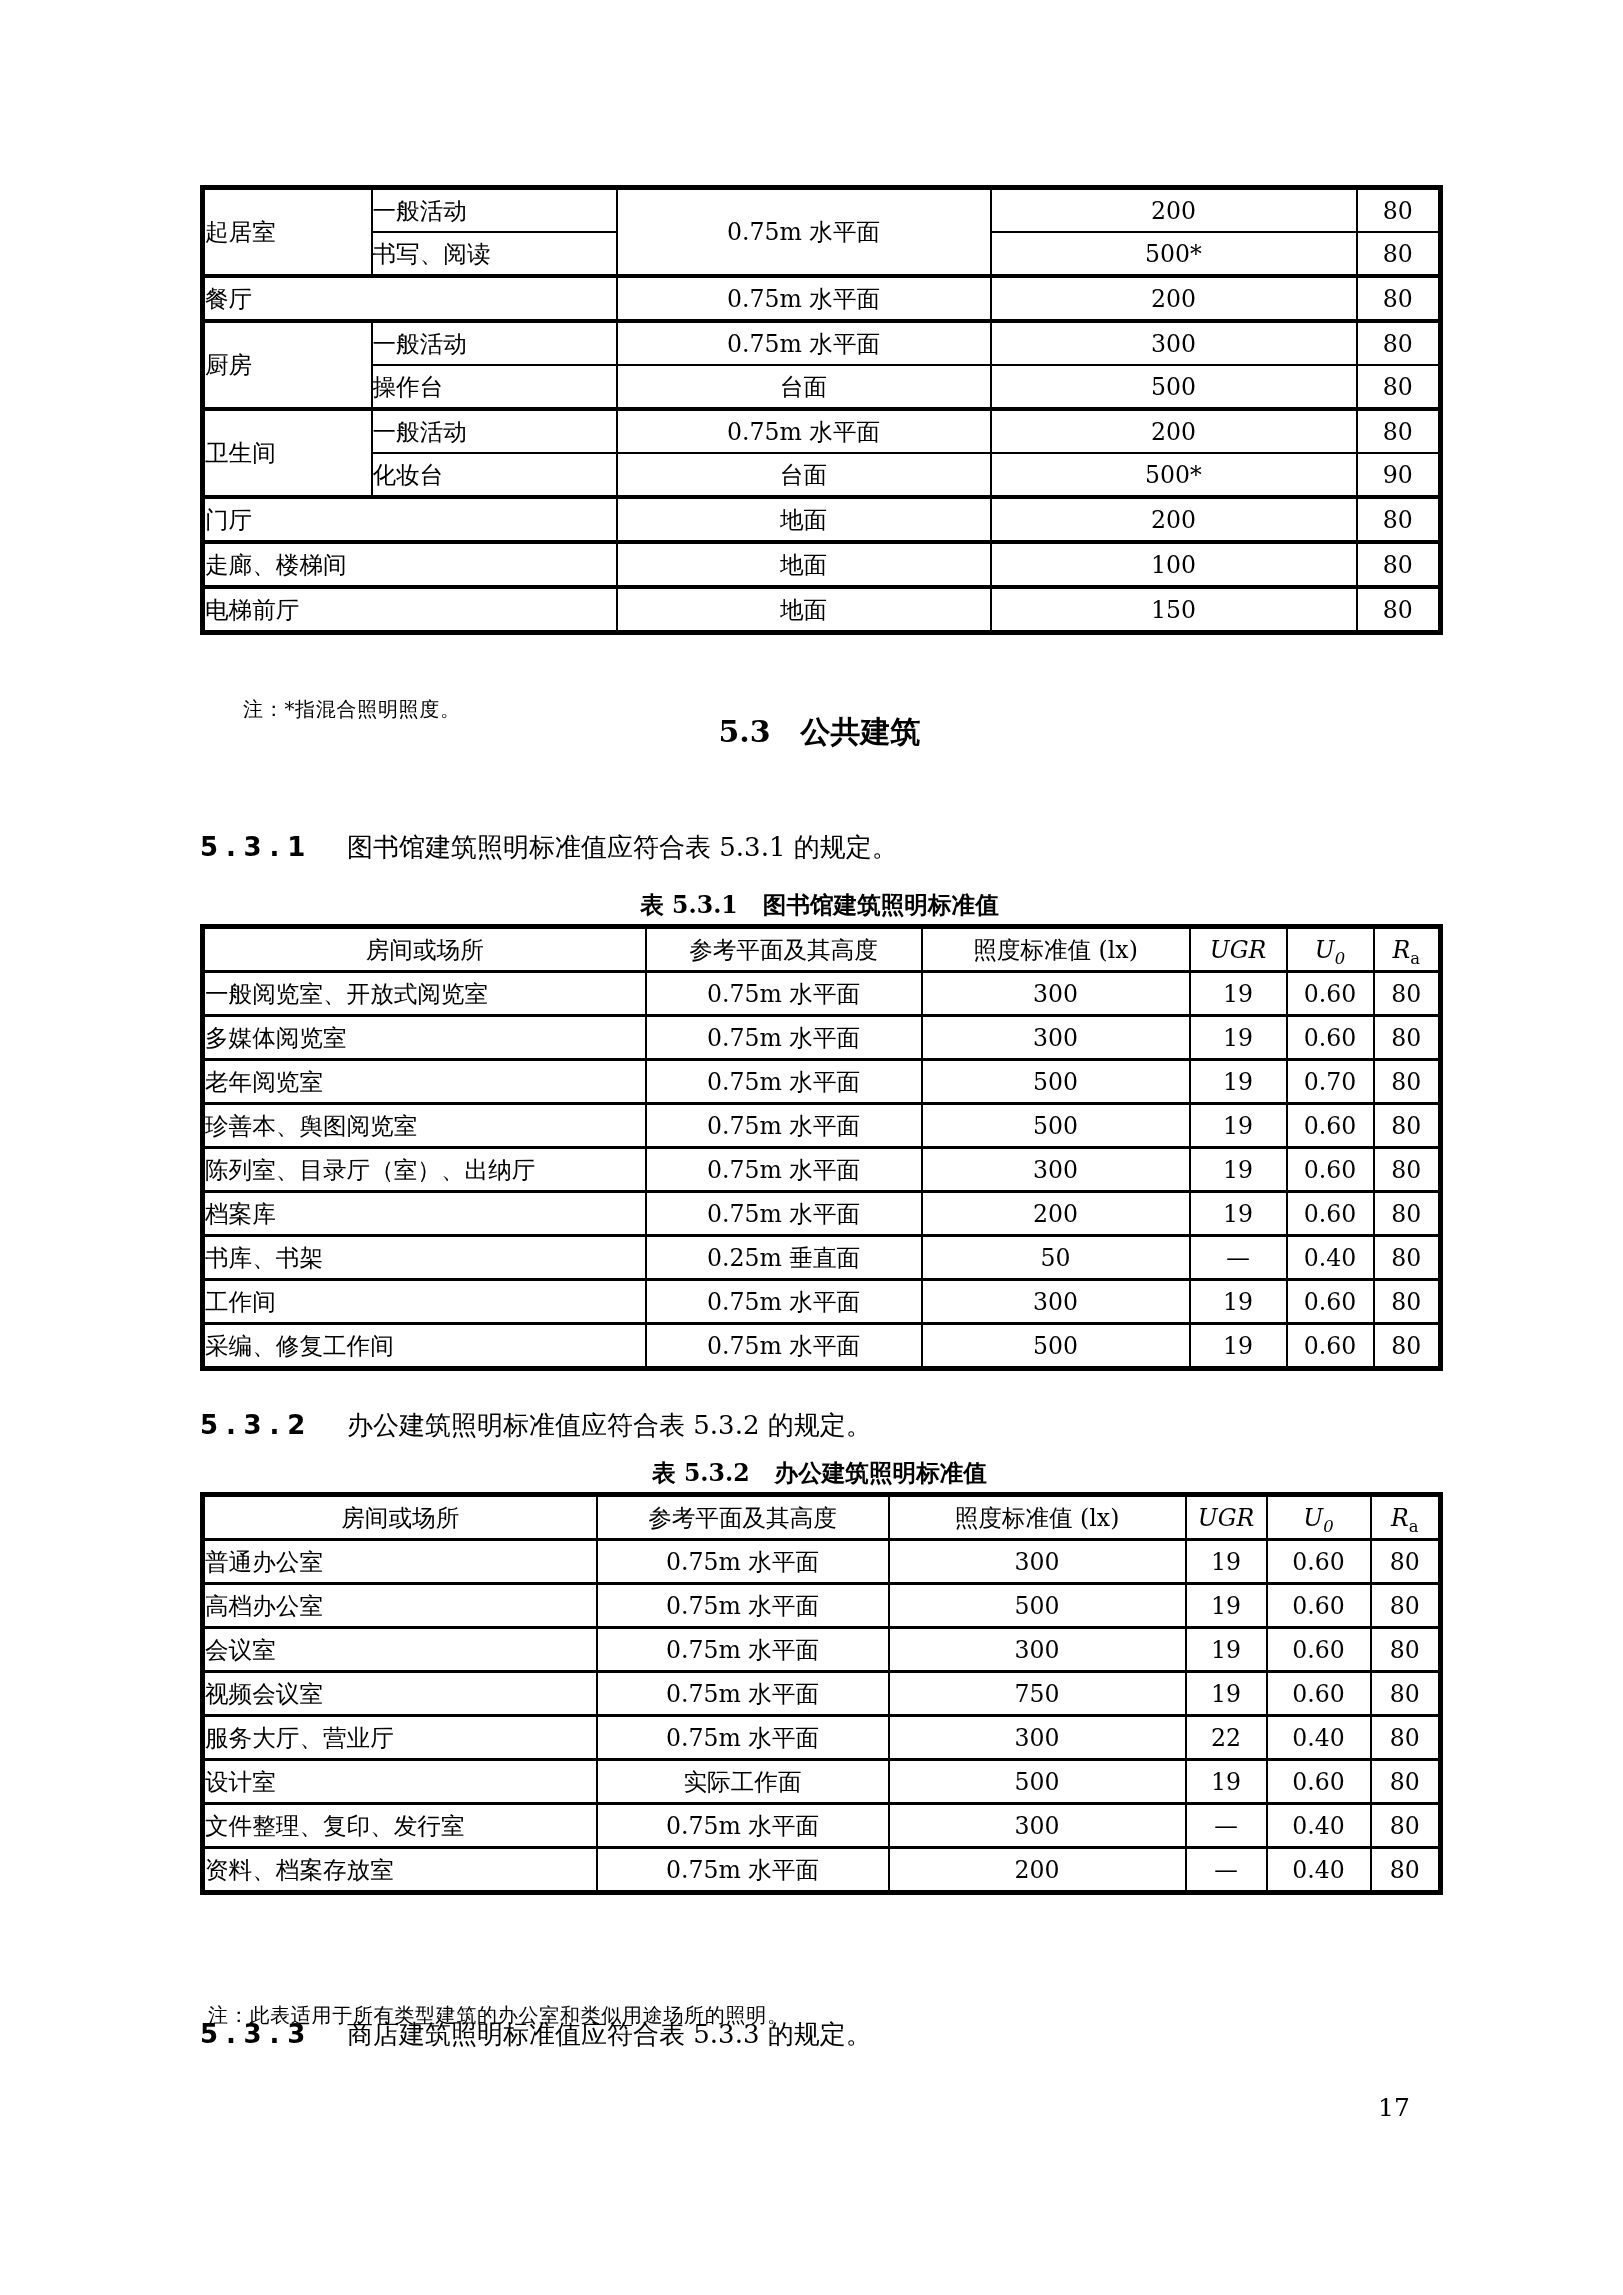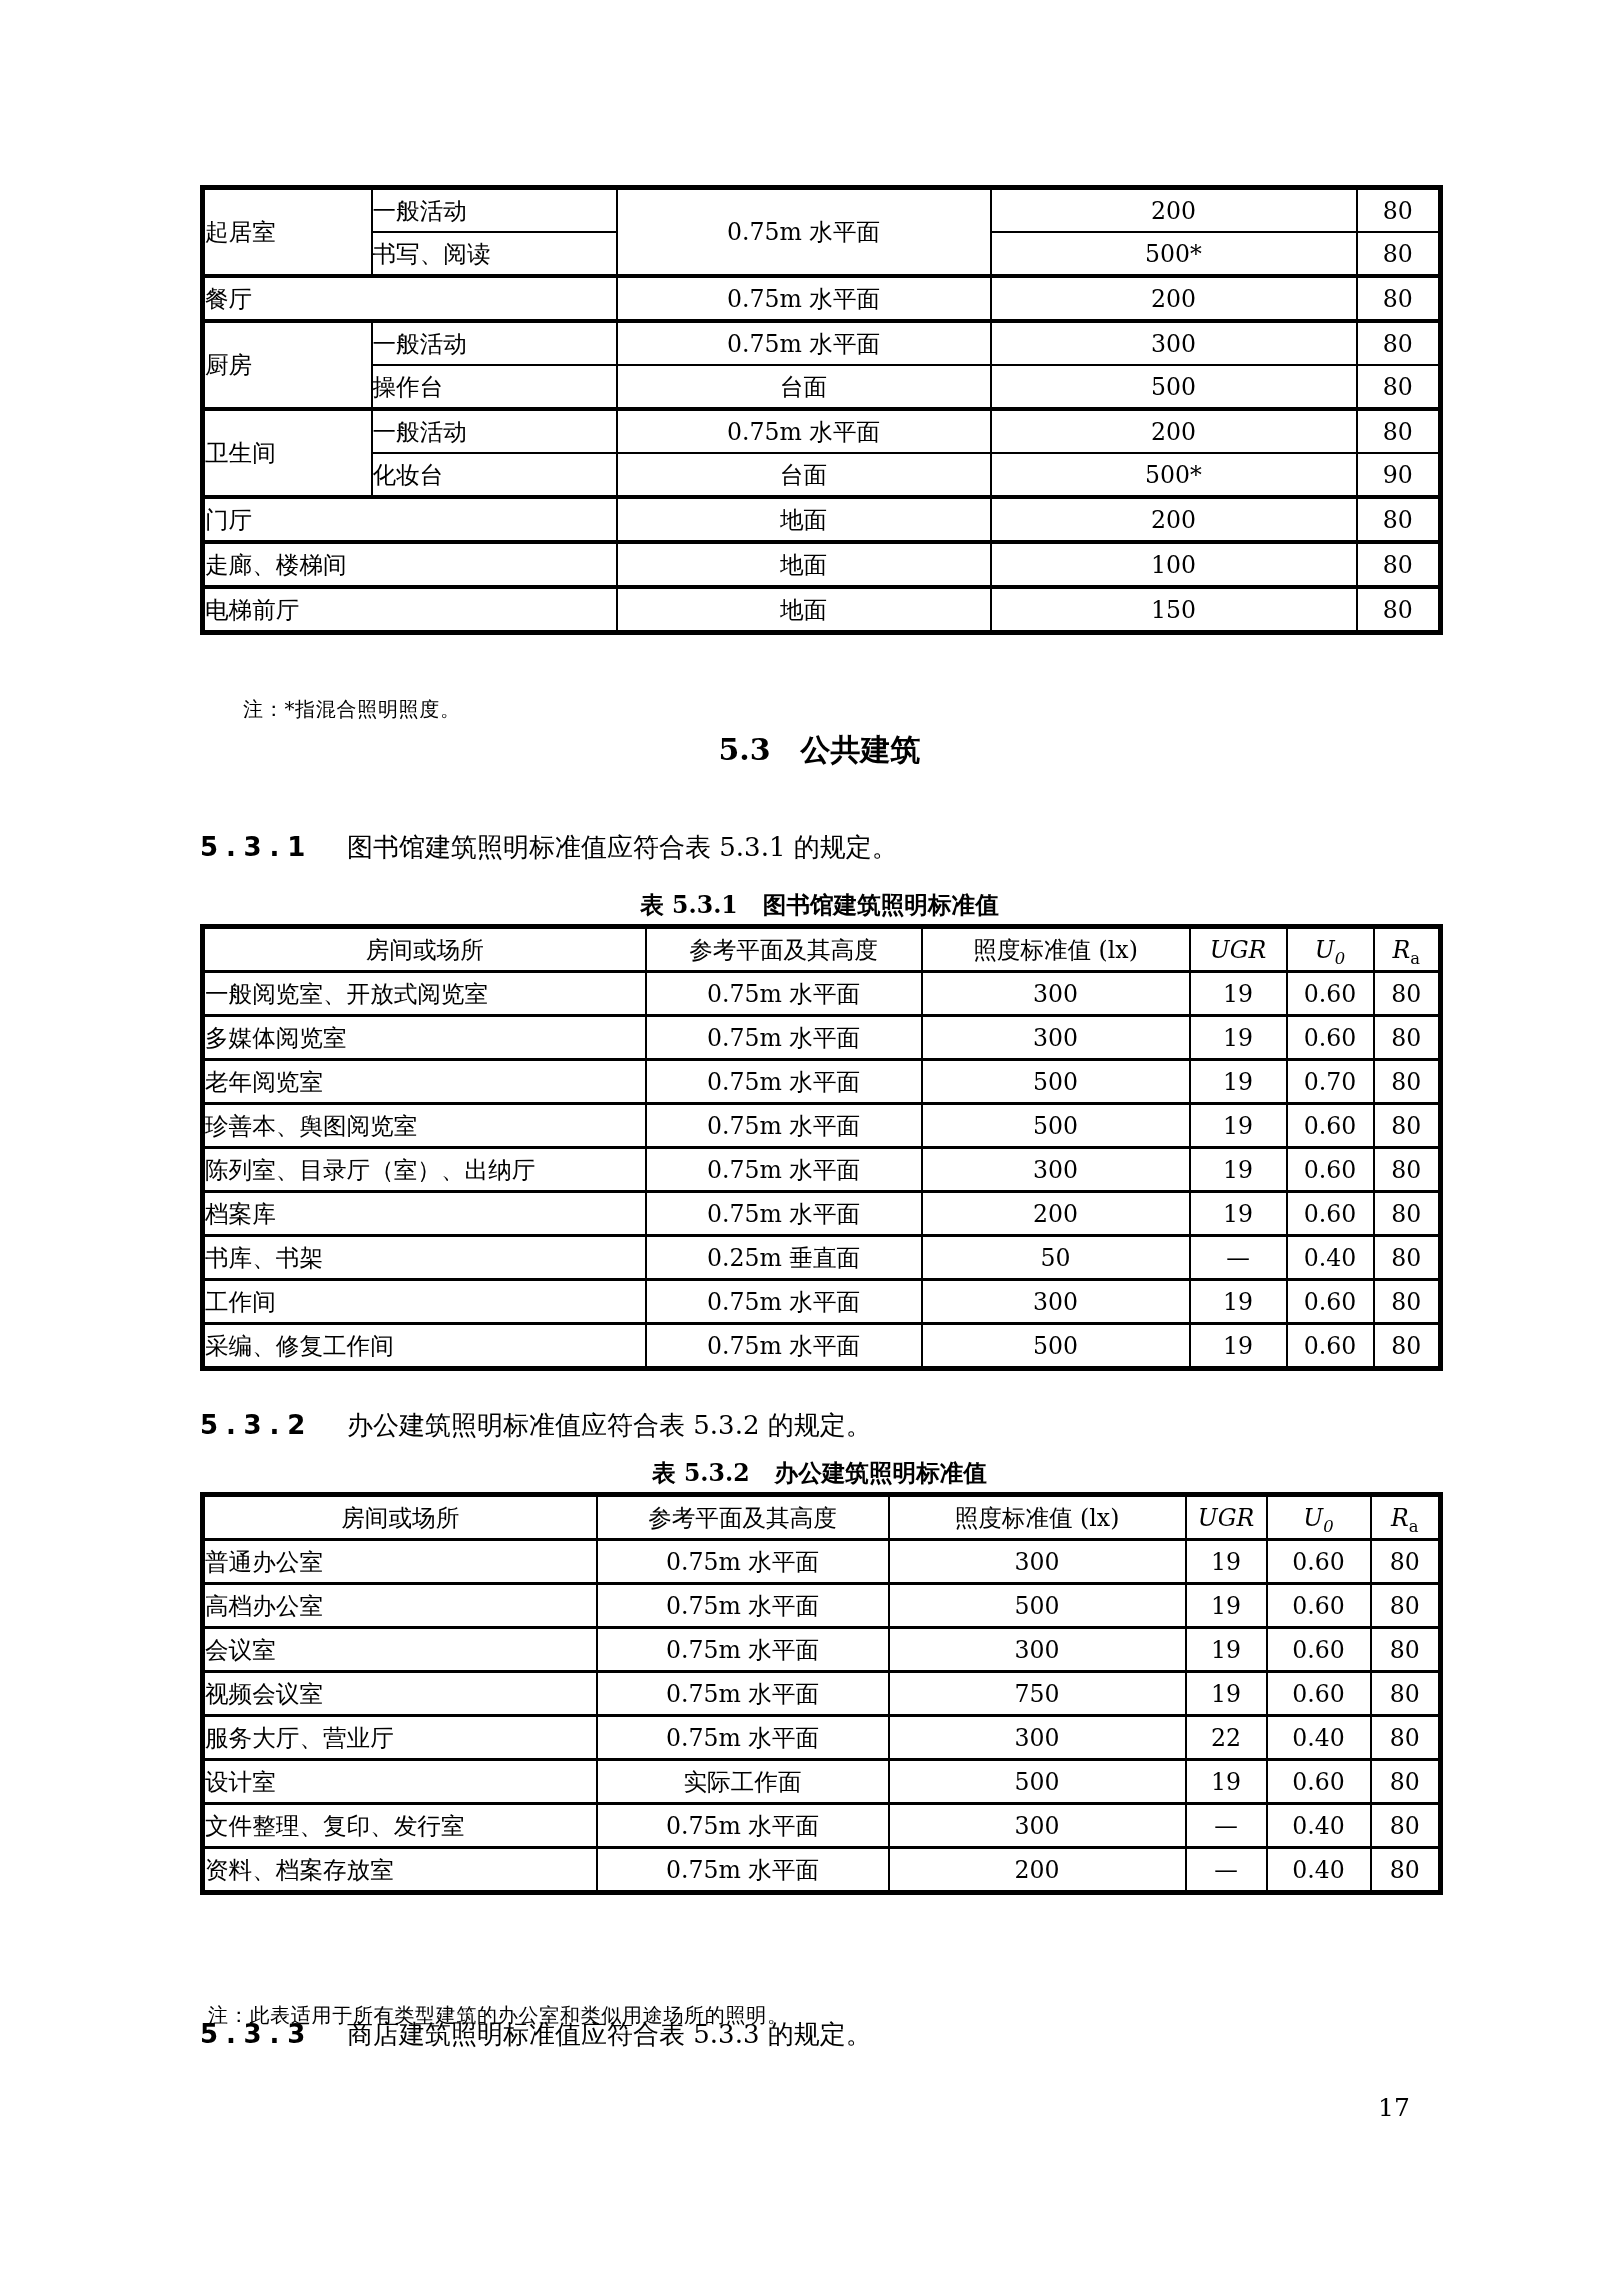--- a/index.html
+++ b/index.html
@@ -114,21 +114,21 @@
         <td class="cl" colspan="2">电梯前厅</td>
         <td class="cc">地面</td>
         <td class="cc">150</td>
         <td class="cc">80</td>
       </tr>
     </tbody>
   </table>
 
   <div class="note" style="left:243px; top:662px;">注：*指混合照明照度。</div>
 
-  <div class="heading" style="top:730px;">
+  <div class="heading" style="top:712px;">
     <span class="h-num">5.3</span><span class="h-title">公共建筑</span>
   </div>
 
   <div class="clause" style="top:830px;">
     <span class="cnum">5.3.1</span><span class="ctext">图书馆建筑照明标准值应符合表 5.3.1 的规定。</span>
   </div>
 
   <div class="caption" style="top:889px;">
     <span class="cap-num">表 5.3.1</span><span class="cap-title">图书馆建筑照明标准值</span>
   </div>

